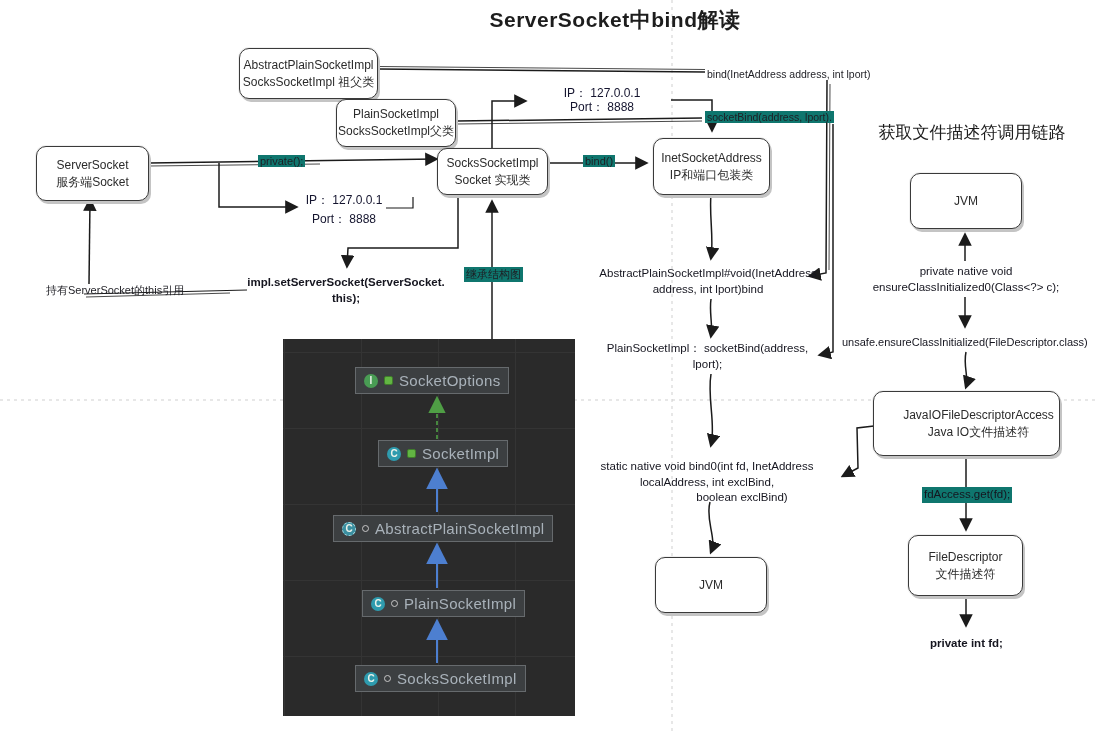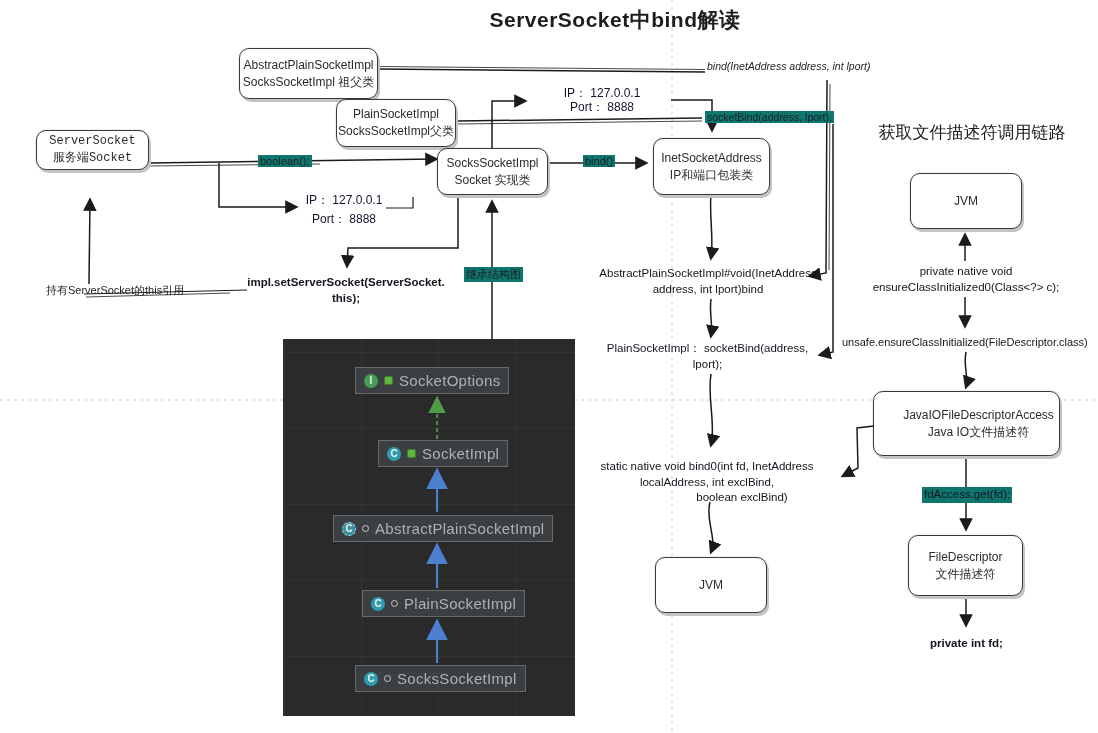--- a/index.html
+++ b/index.html
@@ -137,21 +137,21 @@
   <div class="section-title">获取文件描述符调用链路</div>
 
   <div class="fbox" style="left:239px;top:48px;width:139px;height:51px;">
     <span class="l1">AbstractPlainSocketImpl</span>
     <span class="l2">SocksSocketImpl 祖父类</span>
   </div>
   <div class="fbox" style="left:336px;top:99px;width:120px;height:48px;">
     <span class="l1">PlainSocketImpl</span>
     <span class="l2">SocksSocketImpl父类</span>
   </div>
-  <div class="fbox" style="left:36px;top:130px;width:113px;height:40px;font-family:Liberation Mono, monospace;">
+  <div class="fbox" style="left:36px;top:146px;width:113px;height:55px;">
     <span class="l1">ServerSocket</span>
     <span class="l2">服务端Socket</span>
   </div>
   <div class="fbox" style="left:437px;top:148px;width:111px;height:47px;">
     <span class="l1">SocksSocketImpl</span>
     <span class="l2">Socket 实现类</span>
   </div>
   <div class="fbox" style="left:653px;top:138px;width:117px;height:57px;">
     <span class="l1">InetSocketAddress</span>
     <span class="l2">IP和端口包装类</span>
@@ -164,27 +164,27 @@
     <span class="l2">Java IO文件描述符</span>
   </div>
   <div class="fbox" style="left:908px;top:535px;width:115px;height:61px;">
     <span class="l1">FileDescriptor</span>
     <span class="l2">文件描述符</span>
   </div>
   <div class="fbox" style="left:655px;top:557px;width:112px;height:56px;">
     <span class="l1">JVM</span>
   </div>
 
-  <div class="lbl small" style="left:707px;top:60px;font-style:italic;">bind(InetAddress address, int lport)</div>
+  <div class="lbl small" style="left:707px;top:68px;">bind(InetAddress address, int lport)</div>
   <div class="lbl center" style="left:556px;top:86px;width:92px;font-size:12px;font-weight:500;color:#14142e;line-height:1.2;">
     <div>IP： 127.0.0.1</div>
     <div>Port： 8888</div>
   </div>
   <div class="lbl small bg-white" style="left:705px;top:111px;">socketBind(address, lport).</div>
-  <div class="lbl bg-white" style="left:258px;top:155px;">boolean();</div>
+  <div class="lbl bg-white" style="left:258px;top:155px;">private();</div>
   <div class="lbl bg-white" style="left:583px;top:155px;">bind()</div>
   <div class="lbl center" style="left:298px;top:191px;width:92px;font-size:12px;font-weight:500;color:#14142e;line-height:1.6;">
     <div>IP： 127.0.0.1</div>
     <div>Port： 8888</div>
   </div>
   <div class="lbl bg-white" style="left:464px;top:267px;">继承结构图</div>
   <div class="lbl" style="left:46px;top:283px;">持有ServerSocket的this引用</div>
   <div class="lbl center bold code" style="left:246px;top:275px;width:200px;">
     <div>impl.setServerSocket(ServerSocket.</div>
     <div>this);</div>

